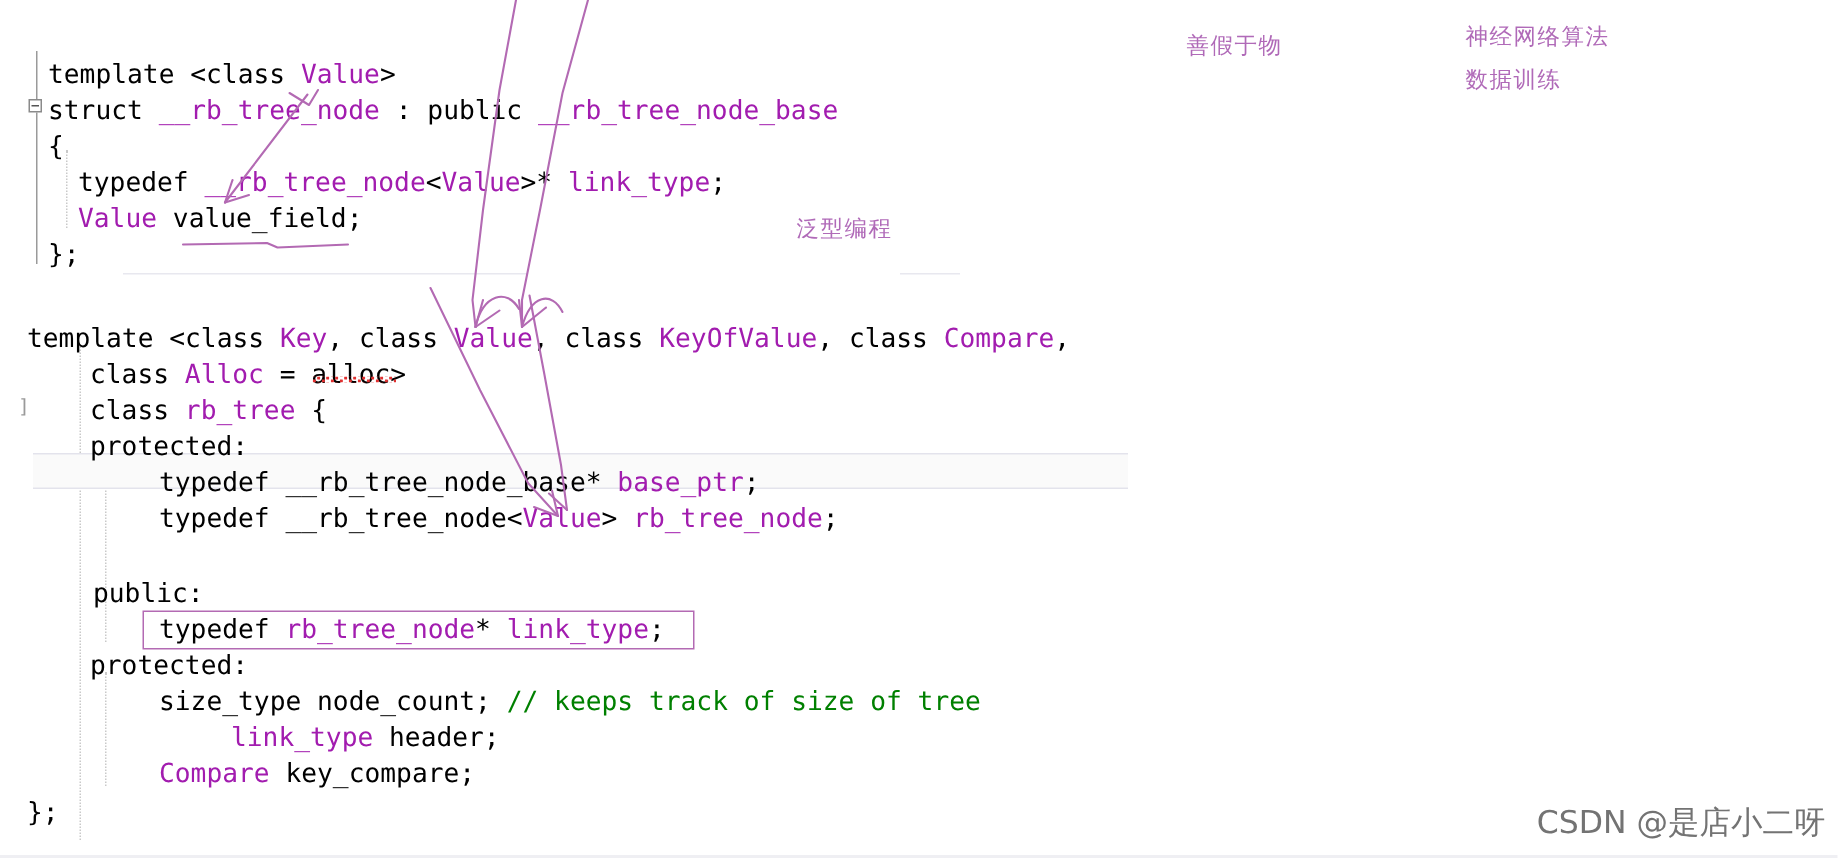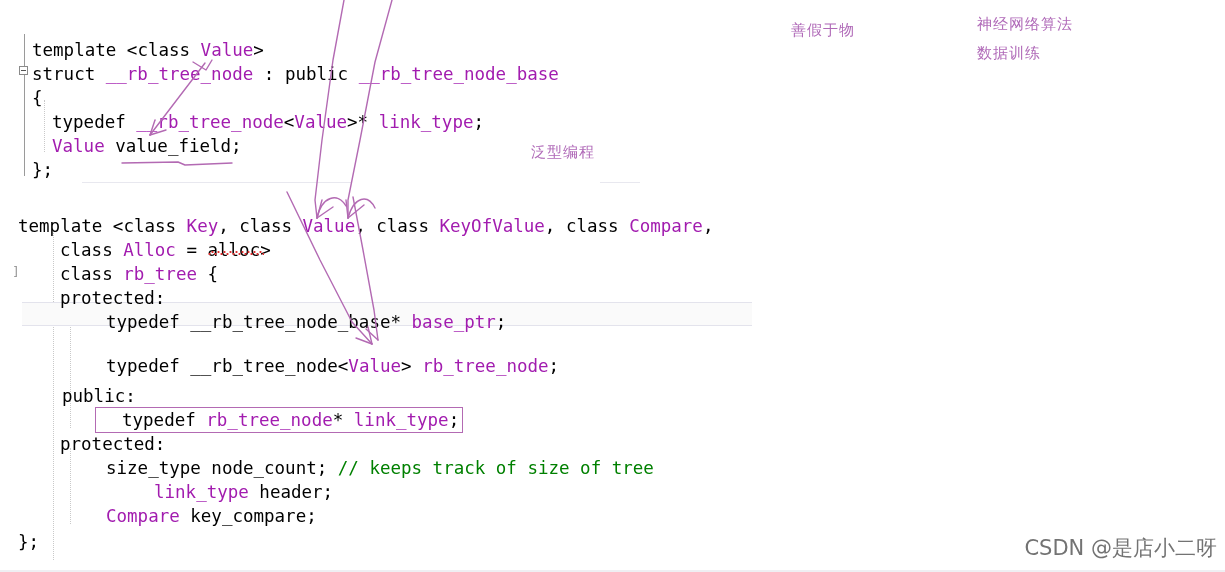--- a/index.html
+++ b/index.html
@@ -130,23 +130,23 @@
         <div class="code-line" style="left: 32px; top: 62px;"><span class="kw">struct </span><span class="ty">__rb_tree_node</span><span class="pl"> : </span><span class="kw">public </span><span class="ty">__rb_tree_node_base</span></div>
         <div class="code-line" style="left: 32px; top: 86px;"><span class="pl">{</span></div>
         <div class="code-line" style="left: 52px; top: 110px;"><span class="kw">typedef </span><span class="ty">__rb_tree_node</span><span class="pl">&lt;</span><span class="ty">Value</span><span class="pl">&gt;* </span><span class="ty">link_type</span><span class="pl">;</span></div>
         <div class="code-line" style="left: 52px; top: 134px;"><span class="ty">Value</span><span class="pl"> value_field;</span></div>
         <div class="code-line" style="left: 32px; top: 158px;"><span class="pl">};</span></div>
         <div class="code-line" style="left: 18px; top: 214px;"><span class="kw">template </span><span class="pl">&lt;</span><span class="kw">class </span><span class="ty">Key</span><span class="pl">, </span><span class="kw">class </span><span class="ty">Value</span><span class="pl">, </span><span class="kw">class </span><span class="ty">KeyOfValue</span><span class="pl">, </span><span class="kw">class </span><span class="ty">Compare</span><span class="pl">,</span></div>
         <div class="code-line" style="left: 60px; top: 238px;"><span class="kw">class </span><span class="ty">Alloc</span><span class="pl"> = alloc&gt;</span></div>
         <div class="code-line" style="left: 60px; top: 262px; text-align: right;"><span class="kw">class </span><span class="ty">rb_tree</span><span class="pl"> {</span></div>
         <div class="code-line" style="left: 60px; top: 286px;"><span class="kw">protected</span><span class="pl">:</span></div>
         <div class="code-line" style="left: 106px; top: 310px;"><span class="kw">typedef </span><span class="pl">__rb_tree_node_base</span><span class="pl">* </span><span class="ty">base_ptr</span><span class="pl">;</span></div>
-        <div class="code-line" style="left: 106px; top: 334px; margin-top: 20px;"><span class="kw">typedef </span><span class="pl">__rb_tree_node</span><span class="pl">&lt;</span><span class="ty">Value</span><span class="pl">&gt; </span><span class="ty">rb_tree_node</span><span class="pl">;</span></div>
+        <div class="code-line" style="left: 106px; top: 334px;"><span class="kw">typedef </span><span class="pl">__rb_tree_node</span><span class="pl">&lt;</span><span class="ty">Value</span><span class="pl">&gt; </span><span class="ty">rb_tree_node</span><span class="pl">;</span></div>
         <div class="code-line" style="left: 62px; top: 384px;"><span class="kw">public</span><span class="pl">:</span></div>
-        <div class="code-line" style="left: 122px; top: 408px;"><span class="kw">typedef </span><span class="ty">rb_tree_node</span><span class="pl">* </span><span class="ty">link_type</span><span class="pl">;</span></div>
+        <div class="code-line" style="left: 106px; top: 408px;"><span class="kw">typedef </span><span class="ty">rb_tree_node</span><span class="pl">* </span><span class="ty">link_type</span><span class="pl">;</span></div>
         <div class="code-line" style="left: 60px; top: 432px;"><span class="kw">protected</span><span class="pl">:</span></div>
         <div class="code-line" style="left: 106px; top: 456px;"><span class="pl">size_type</span><span class="pl"> node_count; </span><span class="cm">// keeps track of size of tree</span></div>
         <div class="code-line" style="left: 106px; top: 480px; margin-left: 48px;"><span class="ty">link_type</span><span class="pl"> header;</span></div>
         <div class="code-line" style="left: 106px; top: 504px; text-align: center;"><span class="ty">Compare</span><span class="pl"> key_compare;</span></div>
         <div class="code-line" style="left: 18px; top: 530px;"><span class="pl">};</span></div>
       </div>
 
     <div class="squiggle" style="left:208px;top:251px;width:56px;"></div>
 
     <div class="ann-box" style="left:95px;top:407px;width:368px;height:26px;"></div>

